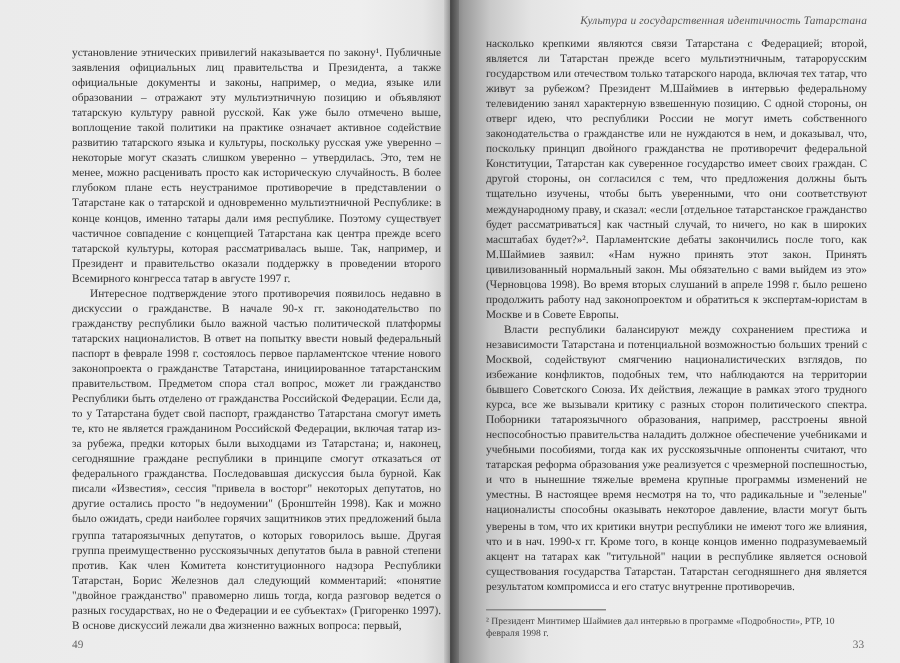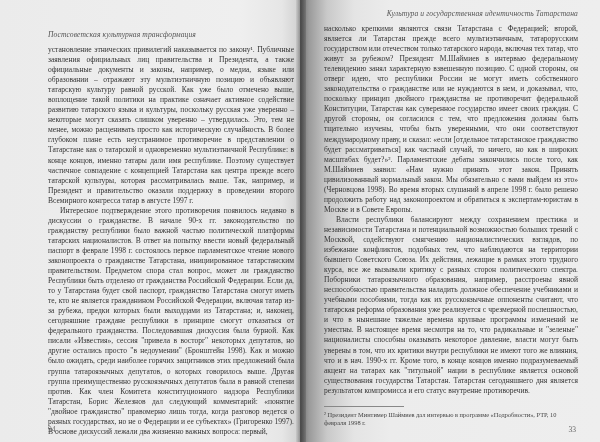--- a/index.html
+++ b/index.html
@@ -18,27 +18,26 @@
   .page-number { position:absolute; bottom:8px; font-size:7.5px; color:#666; }
   .page-left .page-number { left:48px; }
   .page-right .page-number { right:24px; }
   .gutter { position:absolute; left:296px; top:0; width:10px; height:442px; background:linear-gradient(to right,rgba(0,0,0,0.05),rgba(0,0,0,0.35),rgba(0,0,0,0.15)); pointer-events:none; }
 </style>
 </head>
 <body>
 
 <div class="spread">
   <div class="page page-left">
-    <div class="running-head">Постсоветская культурная трансформация</div>
     <div class="body-text">
       <p>установление этнических привилегий наказывается по закону¹. Публичные заявления официальных лиц правительства и Президента, а также официальные документы и законы, например, о медиа, языке или образовании – отражают эту мультиэтничную позицию и объявляют татарскую культуру равной русской. Как уже было отмечено выше, воплощение такой политики на практике означает активное содействие развитию татарского языка и культуры, поскольку русская уже уверенно – некоторые могут сказать слишком уверенно – утвердилась. Это, тем не менее, можно расценивать просто как историческую случайность. В более глубоком плане есть неустранимое противоречие в представлении о Татарстане как о татарской и одновременно мультиэтничной Республике: в конце концов, именно татары дали имя республике. Поэтому существует частичное совпадение с концепцией Татарстана как центра прежде всего татарской культуры, которая рассматривалась выше. Так, например, и Президент и правительство оказали поддержку в проведении второго Всемирного конгресса татар в августе 1997 г.</p>
       <p class="indent">Интересное подтверждение этого противоречия появилось недавно в дискуссии о гражданстве. В начале 90-х гг. законодательство по гражданству республики было важной частью политической платформы татарских националистов. В ответ на попытку ввести новый федеральный паспорт в феврале 1998 г. состоялось первое парламентское чтение нового законопроекта о гражданстве Татарстана, инициированное татарстанским правительством. Предметом спора стал вопрос, может ли гражданство Республики быть отделено от гражданства Российской Федерации. Если да, то у Татарстана будет свой паспорт, гражданство Татарстана смогут иметь те, кто не является гражданином Российской Федерации, включая татар из-за рубежа, предки которых были выходцами из Татарстана; и, наконец, сегодняшние граждане республики в принципе смогут отказаться от федерального гражданства. Последовавшая дискуссия была бурной. Как писали «Известия», сессия "привела в восторг" некоторых депутатов, но другие остались просто "в недоумении" (Бронштейн 1998). Как и можно было ожидать, среди наиболее горячих защитников этих предложений была группа татароязычных депутатов, о которых говорилось выше. Другая группа преимущественно русскоязычных депутатов была в равной степени против. Как член Комитета конституционного надзора Республики Татарстан, Борис Железнов дал следующий комментарий: «понятие "двойное гражданство" правомерно лишь тогда, когда разговор ведется о разных государствах, но не о Федерации и ее субъектах» (Григоренко 1997). В основе дискуссий лежали два жизненно важных вопроса: первый,</p>
     </div>
 
-    <div class="page-number">94</div>
+    <div class="page-number">49</div>
   </div>
   <div class="page page-right">
     <div class="running-head">Культура и государственная идентичность Татарстана</div>
     <div class="body-text">
       <p>насколько крепкими являются связи Татарстана с Федерацией; второй, является ли Татарстан прежде всего мультиэтничным, татарорусским государством или отечеством только татарского народа, включая тех татар, что живут за рубежом? Президент М.Шаймиев в интервью федеральному телевидению занял характерную взвешенную позицию. С одной стороны, он отверг идею, что республики России не могут иметь собственного законодательства о гражданстве или не нуждаются в нем, и доказывал, что, поскольку принцип двойного гражданства не противоречит федеральной Конституции, Татарстан как суверенное государство имеет своих граждан. С другой стороны, он согласился с тем, что предложения должны быть тщательно изучены, чтобы быть уверенными, что они соответствуют международному праву, и сказал: «если [отдельное татарстанское гражданство будет рассматриваться] как частный случай, то ничего, но как в широких масштабах будет?»². Парламентские дебаты закончились после того, как М.Шаймиев заявил: «Нам нужно принять этот закон. Принять цивилизованный нормальный закон. Мы обязательно с вами выйдем из это» (Черновцова 1998). Во время вторых слушаний в апреле 1998 г. было решено продолжить работу над законопроектом и обратиться к экспертам-юристам в Москве и в Совете Европы.</p>
       <p class="indent">Власти республики балансируют между сохранением престижа и независимости Татарстана и потенциальной возможностью больших трений с Москвой, содействуют смягчению националистических взглядов, по избежание конфликтов, подобных тем, что наблюдаются на территории бывшего Советского Союза. Их действия, лежащие в рамках этого трудного курса, все же вызывали критику с разных сторон политического спектра. Поборники татароязычного образования, например, расстроены явной неспособностью правительства наладить должное обеспечение учебниками и учебными пособиями, тогда как их русскоязычные оппоненты считают, что татарская реформа образования уже реализуется с чрезмерной поспешностью, и что в нынешние тяжелые времена крупные программы изменений не уместны. В настоящее время несмотря на то, что радикальные и "зеленые" националисты способны оказывать некоторое давление, власти могут быть уверены в том, что их критики внутри республики не имеют того же влияния, что и в нач. 1990-х гг. Кроме того, в конце концов именно подразумеваемый акцент на татарах как "титульной" нации в республике является основой существования государства Татарстан. Татарстан сегодняшнего дня является результатом компромисса и его статус внутренне противоречив.</p>
     </div>
     <div class="footnote-rule"></div>
     <div class="footnote">² Президент Минтимер Шаймиев дал интервью в программе «Подробности», РТР, 10 февраля 1998 г.</div>
     <div class="page-number">33</div>

